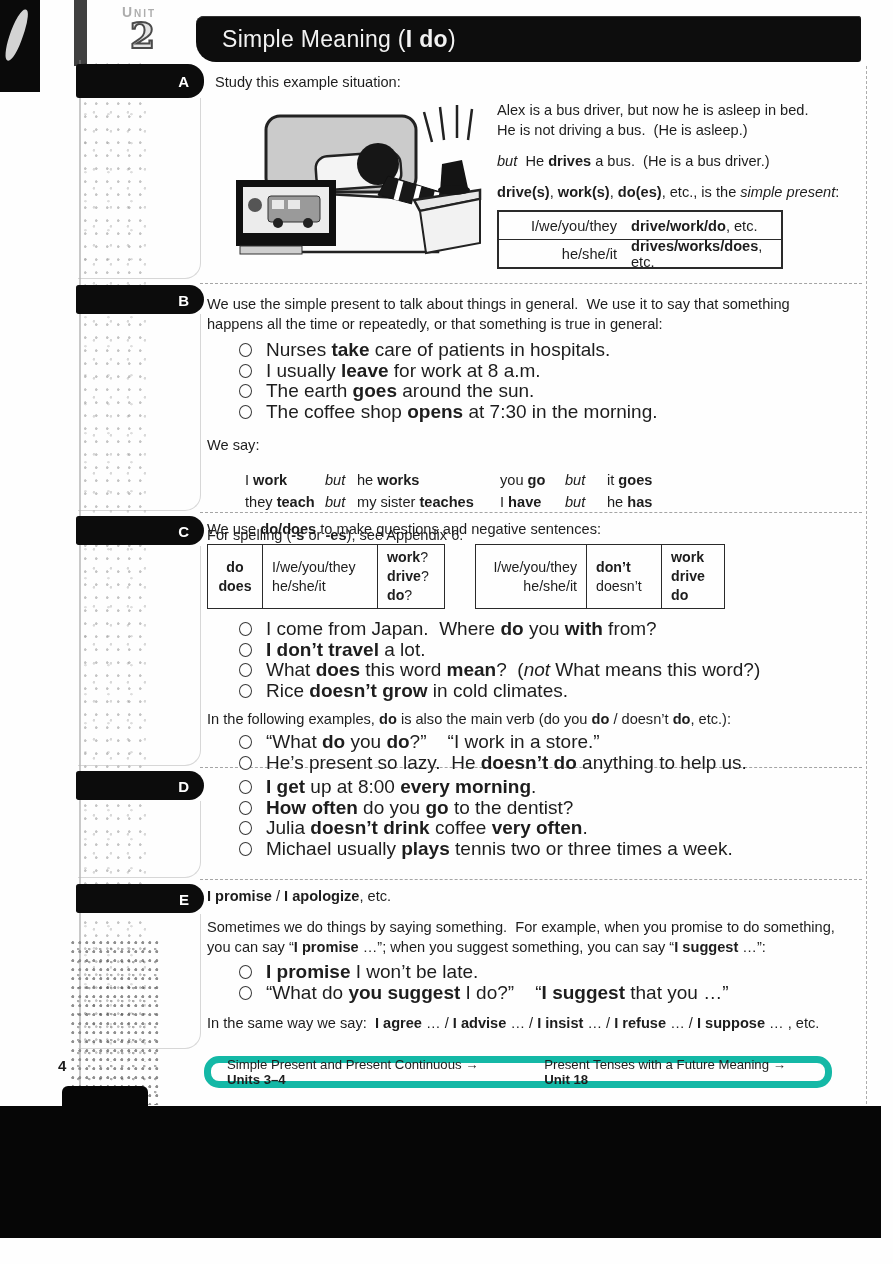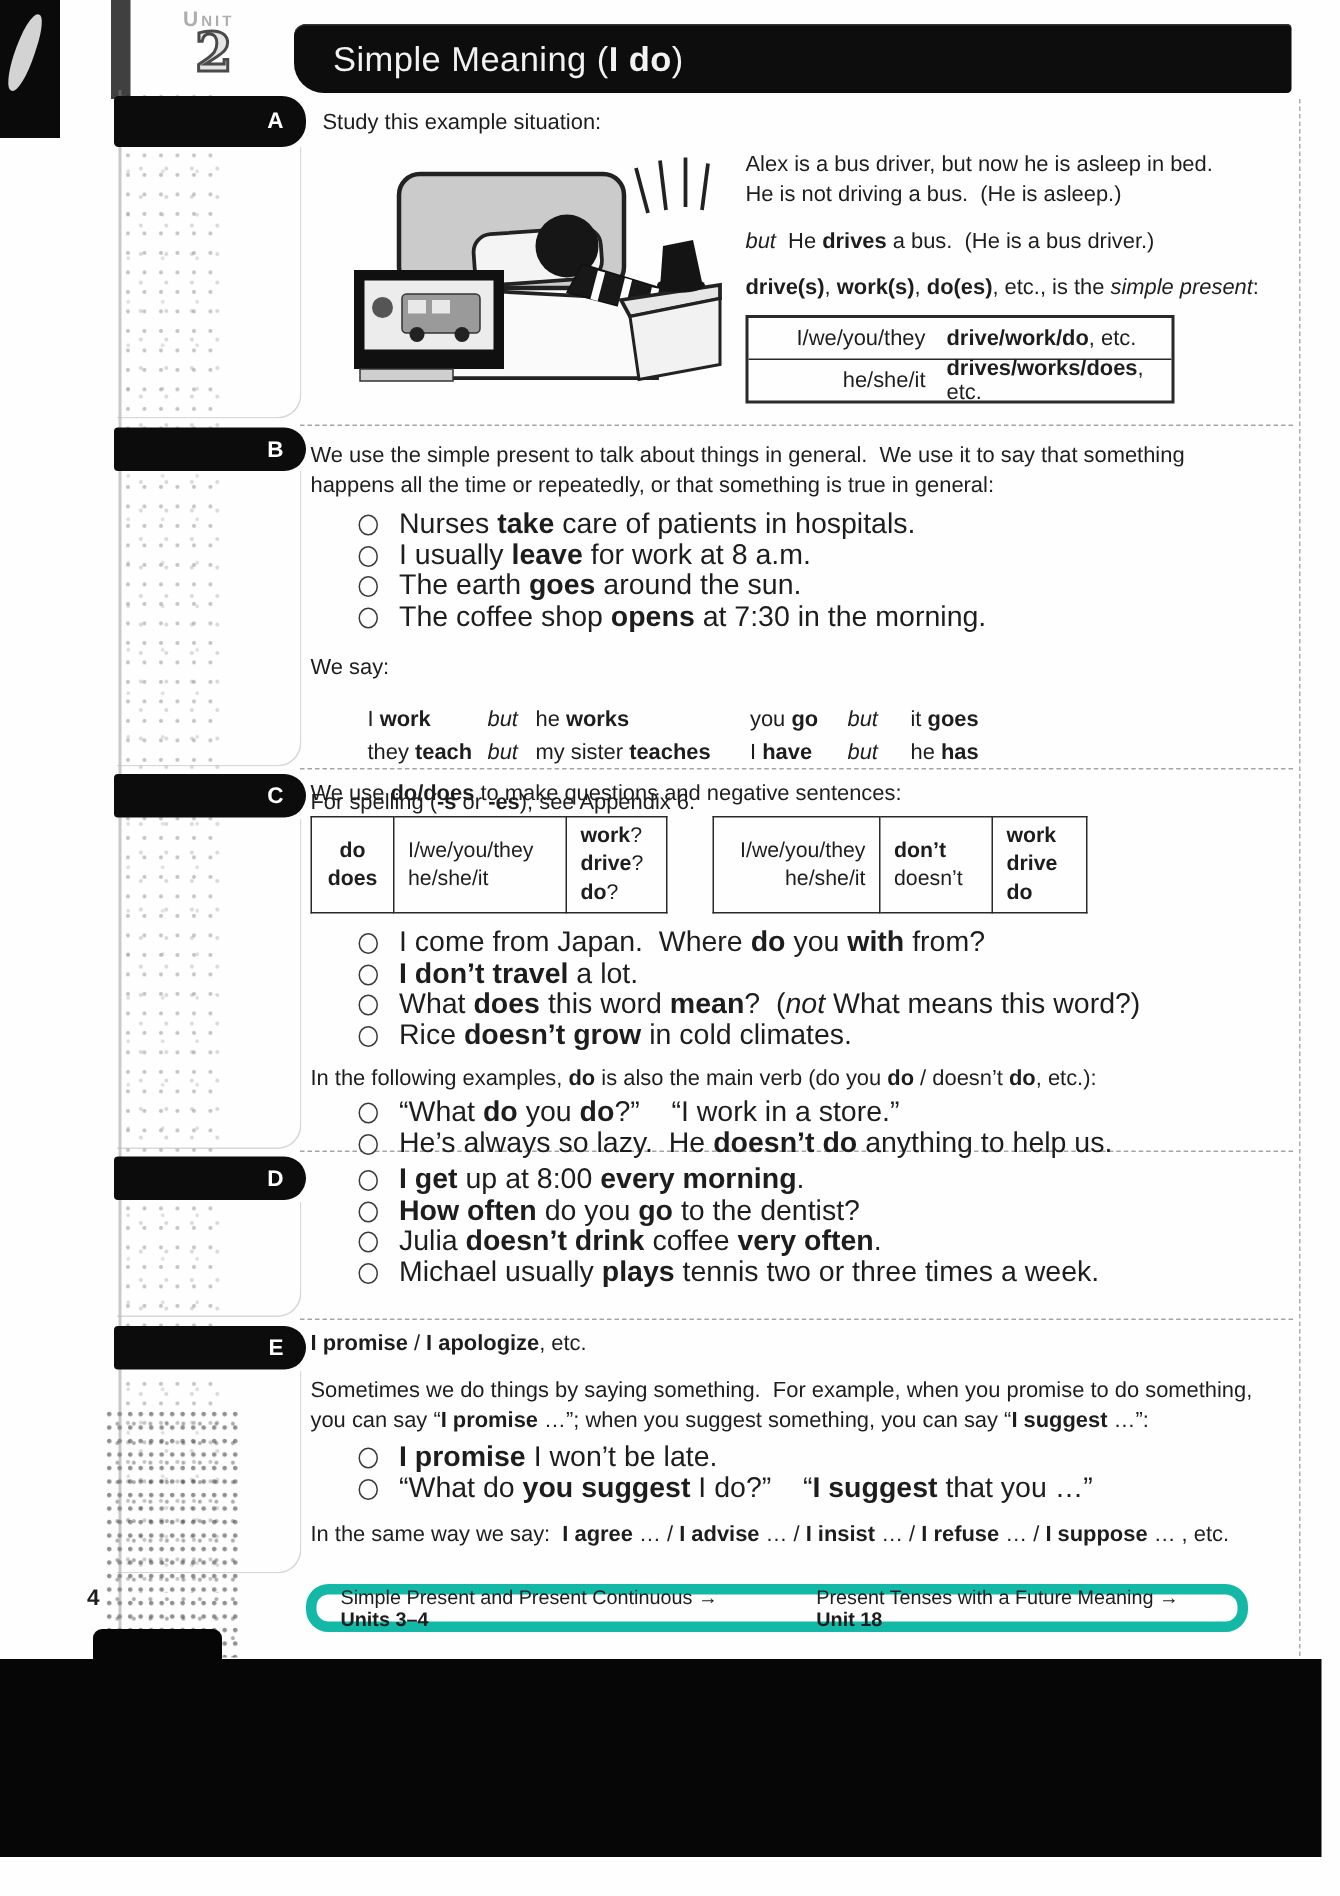--- a/index.html
+++ b/index.html
@@ -272,21 +272,21 @@
         </div>
     </div>
     <div class="t rt" style="margin-top:8px;"><span>In the following examples, </span><span style="font-weight: 700;">do</span><span> is also the main verb (do you </span><span style="font-weight: 700;">do</span><span> / doesn’t </span><span style="font-weight: 700;">do</span><span>, etc.):</span></div>
     <div class="bullets" style="margin-top:3px;">
       <div class="bullet">
           <span class="bullet-ic"></span>
           <span class="rt"><span>“What </span><span style="font-weight: 700;">do</span><span> you </span><span style="font-weight: 700;">do</span><span>?”    “I work in a store.”</span></span>
         </div>
       <div class="bullet">
           <span class="bullet-ic"></span>
-          <span class="rt"><span>He’s always so lazy.  He </span><span style="font-weight: 700;">doesn’t do</span><span> anything to help us.</span></span>
+          <span class="rt"><span>He’s present so lazy.  He </span><span style="font-weight: 700;">doesn’t do</span><span> anything to help us.</span></span>
         </div>
     </div>
   </div>
 
   <div class="abs" style="left:207px;top:773px;width:660px;">
     <div class="bullets" style="margin-top:4px;">
       <div class="bullet">
           <span class="bullet-ic"></span>
           <span class="rt"><span style="font-weight: 700;">I get</span><span> up at 8:00 </span><span style="font-weight: 700;">every morning</span><span>.</span></span>
         </div>

